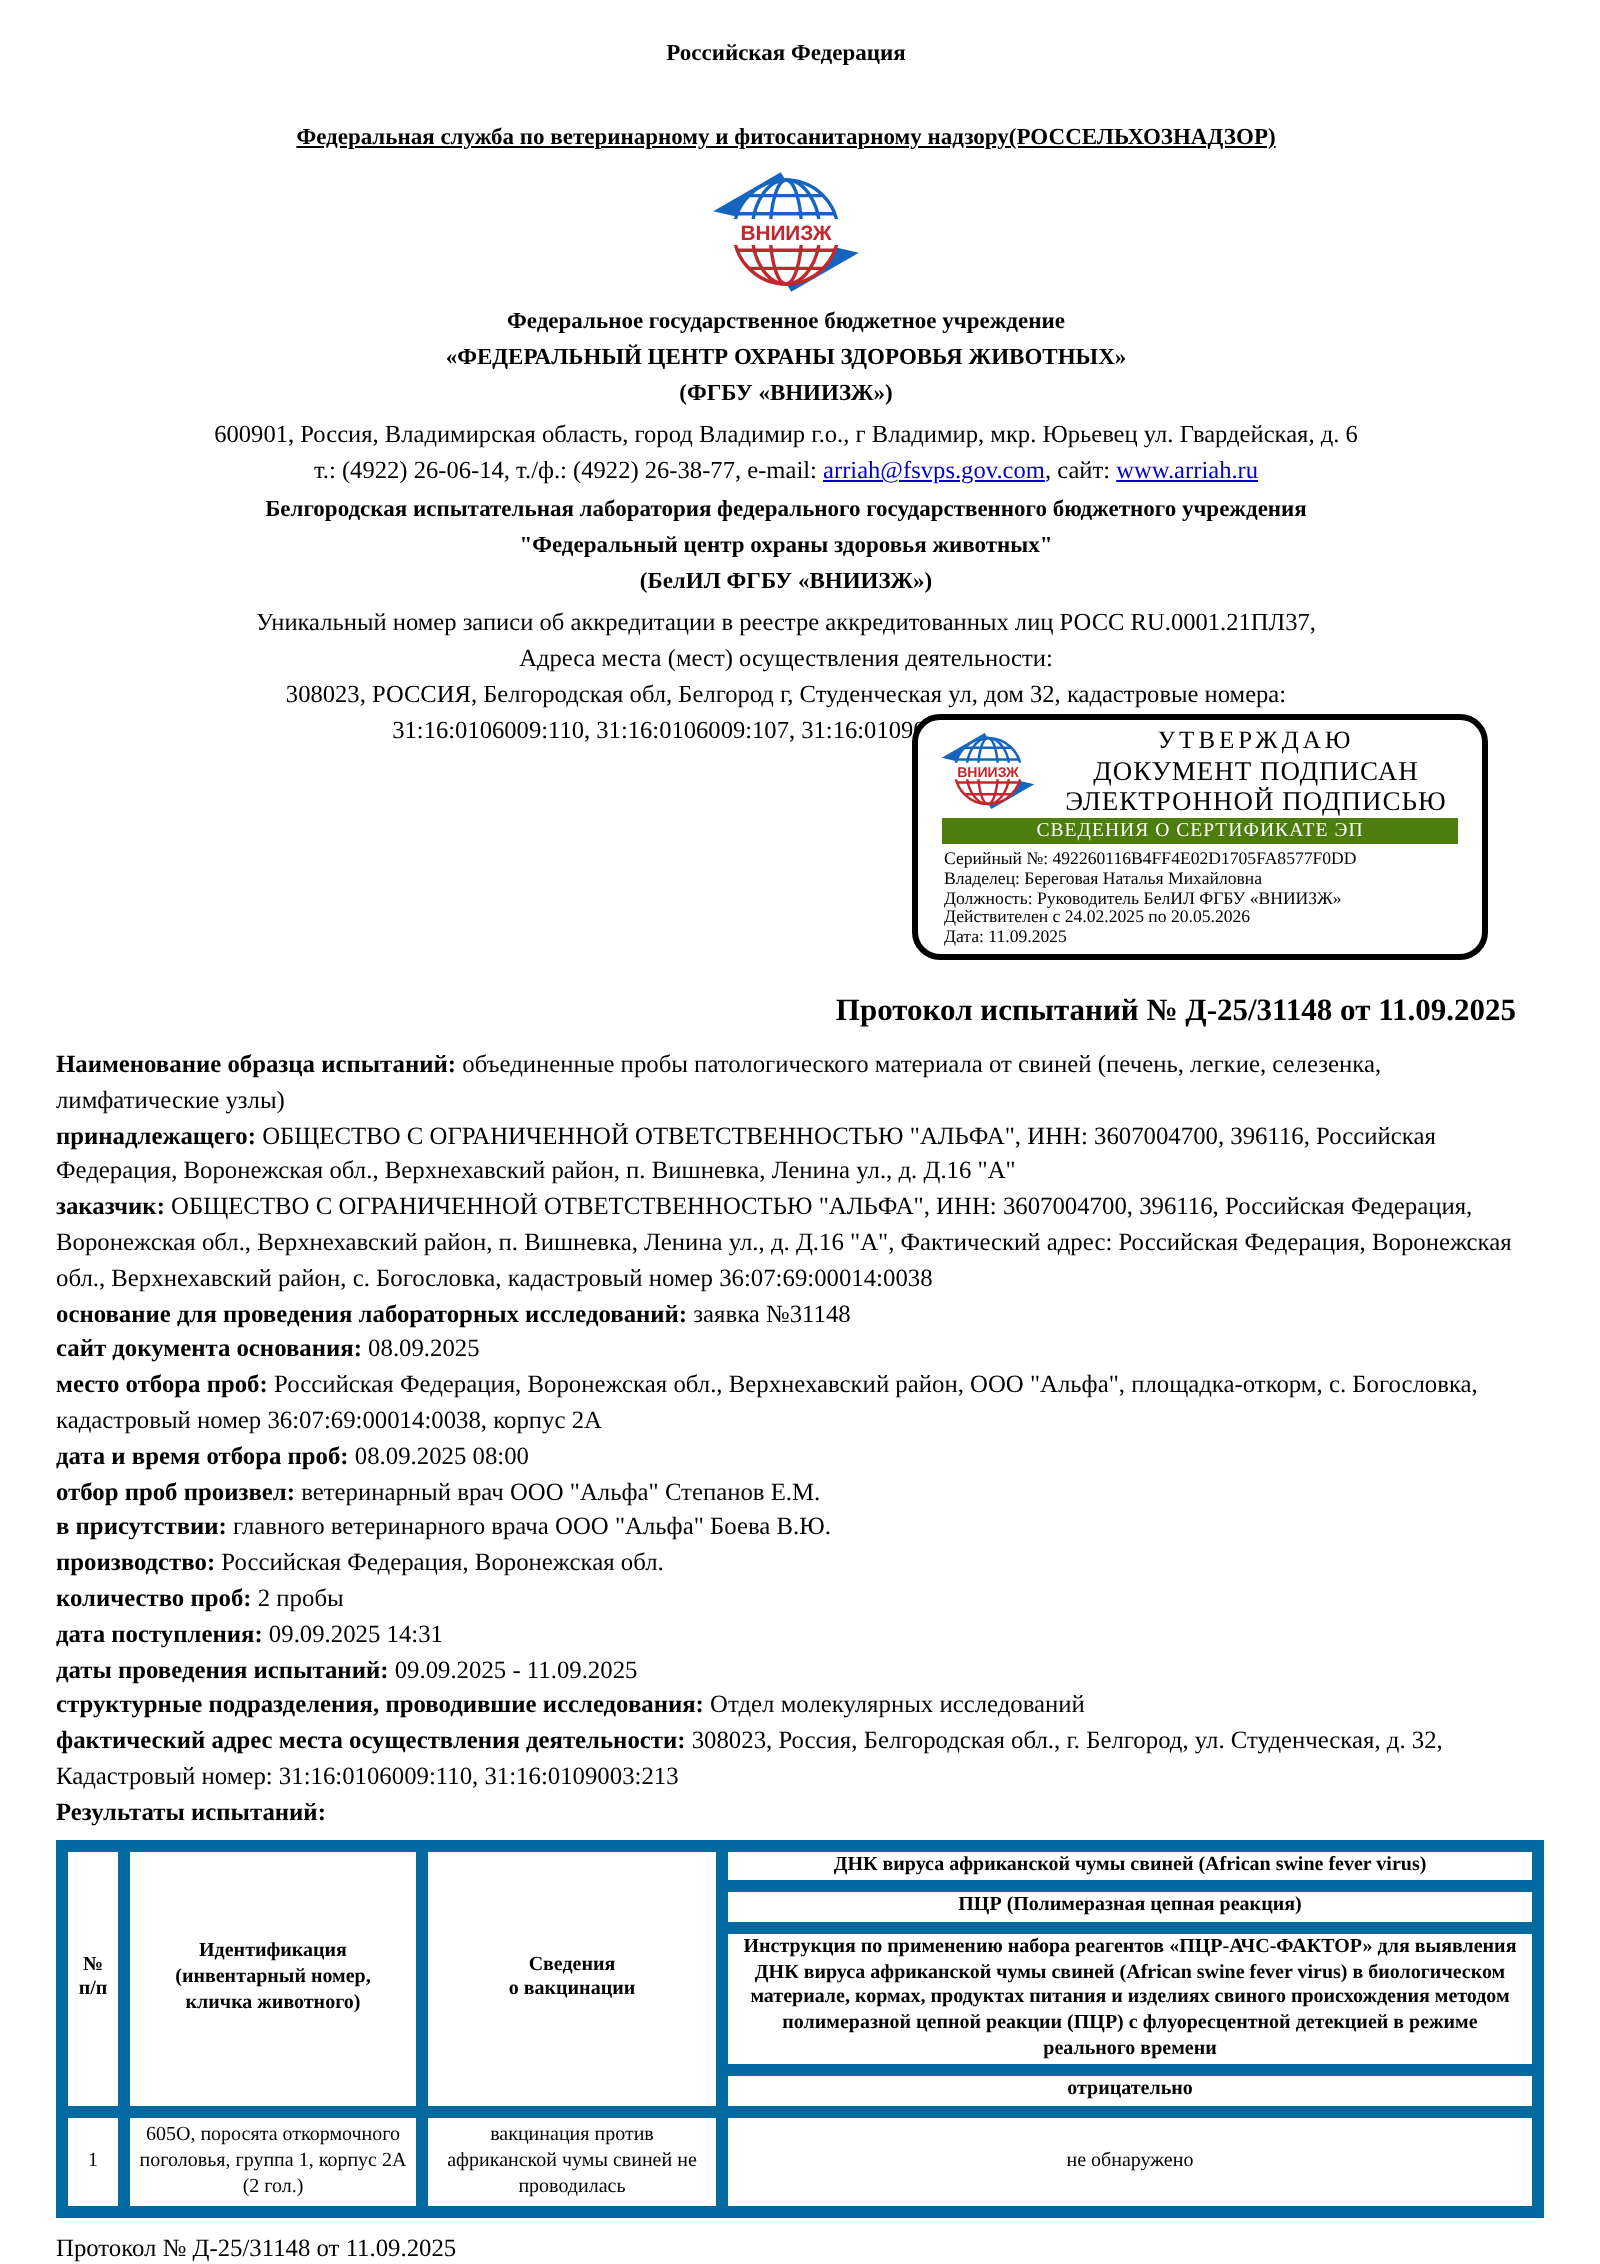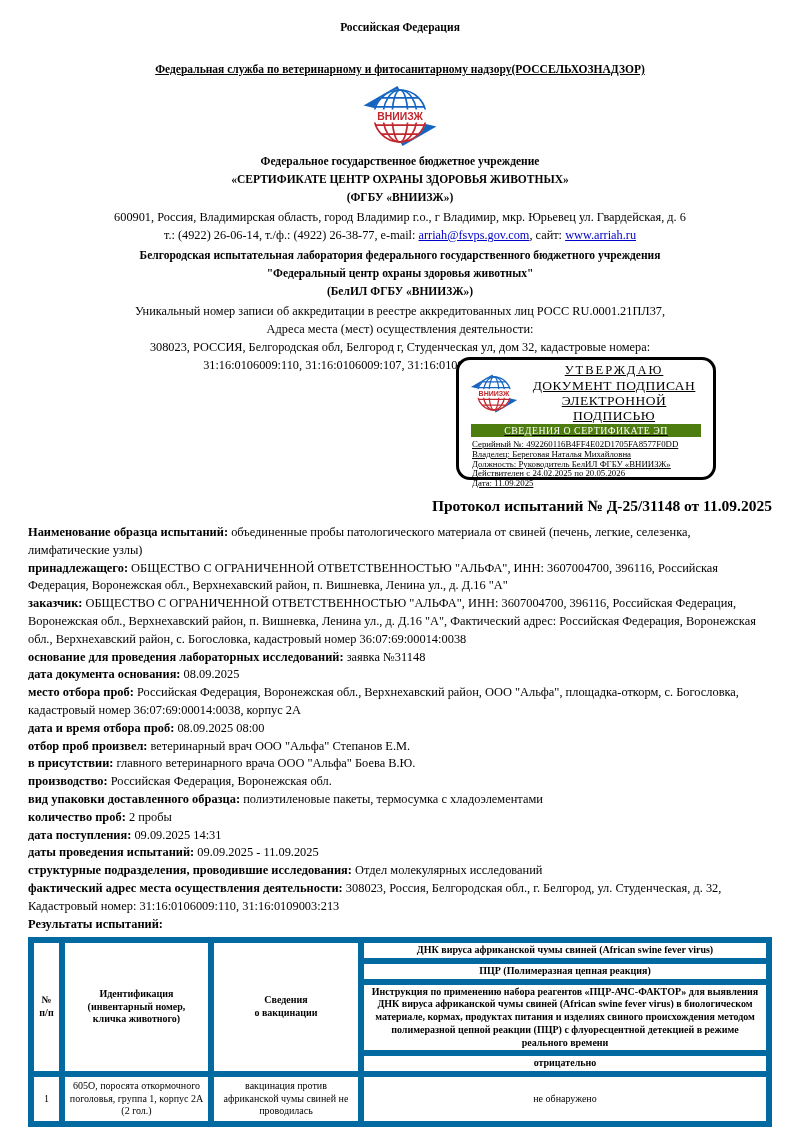--- a/index.html
+++ b/index.html
@@ -1,33 +1,33 @@
 <!DOCTYPE html>
 <html lang="ru"><head>
 <meta charset="utf-8">
 <style>
   * { margin:0; padding:0; box-sizing:border-box; }
   html,body { background:#fff; }
   body { width:800px; height:1132px; font-family:"Liberation Serif", serif; color:#000; overflow:hidden; }
-  .page { position:relative; width:800px; height:1132px; padding:18px 28px 0 28px; }
+  .page { position:relative; width:800px; height:1132px; padding:18px 42px 0 28px; }
 
   
   .hdr { text-align:center; }
   .h-line { line-height:18px; }
   .h-bold-sm { font-weight:bold; font-size:11.5px; }
   .h-reg { font-size:12.3px; }
   .gap6 { margin-top:24px;text-decoration:underline; }
   .gap2 { margin-top:2px; }
   .lnk { color:#0000cc; text-decoration:underline; cursor:pointer;margin-top:13px; }
   .logo-wrap { margin:4px auto 2px auto; width:78px; }
   svg.logo { display:block; }
 
   
-  .stamp { position:absolute; left:456px; top:357px; width:260px; height:123px;
-           border:3px solid #000; border-radius:14px; background:#fff; padding:3px 0 0 0;text-decoration:underline; }
+  .stamp { position:absolute; left:456px; top:357px; width:288px; height:123px;
+           border:3px solid #000; border-radius:14px; background:#fff; padding:3px 0 0 0; }
   .stamp-top { display:flex; align-items:center; }
   .stamp-logo { margin-left:10px; flex:0 0 auto; }
   .stamp-head { flex:1 1 auto; text-align:center; padding-right:4px; }
   .stamp-approve { font-size:12.5px; letter-spacing:2px; line-height:15px; }
   .stamp-signed { font-size:13.5px; line-height:15px; letter-spacing:0.5px; }
   .stamp-bar { margin:1px 12px 0 12px; background:#4d7c0f; color:#fff; text-align:center;
                font-size:9.8px; line-height:13px; letter-spacing:0.5px; }
   .stamp-details { padding:3px 6px 0 13px; font-size:8.8px; line-height:9.8px; }
 
   
@@ -87,21 +87,21 @@
           <ellipse cx="60" cy="52" rx="12" ry="40"></ellipse>
           <line x1="23" y1="66" x2="97" y2="66"></line>
           <line x1="32" y1="80" x2="88" y2="80"></line>
         </g>
         <rect x="17" y="43" width="86" height="18" fill="#ffffff"></rect>
         <text x="60" y="58" text-anchor="middle" font-family="Liberation Sans, sans-serif" font-weight="bold" font-size="16" fill="#c1272d">ВНИИЗЖ</text>
       </svg>
     </div>
 
     <div class="h-line h-bold-sm">Федеральное государственное бюджетное учреждение</div>
-    <div class="h-line h-bold-sm">«СЕРТИФИКАТЕ ЦЕНТР ОХРАНЫ ЗДОРОВЬЯ ЖИВОТНЫХ»</div>
+    <div class="h-line h-bold-sm">«ФЕДЕРАЛЬНЫЙ ЦЕНТР ОХРАНЫ ЗДОРОВЬЯ ЖИВОТНЫХ»</div>
     <div class="h-line h-bold-sm">(ФГБУ «ВНИИЗЖ»)</div>
 
     <div class="h-line h-reg gap2">600901, Россия, Владимирская область, город Владимир г.о., г Владимир, мкр. Юрьевец ул. Гвардейская, д. 6</div>
     <div class="h-line h-reg"><span>т.: (4922) 26-06-14, т./ф.: (4922) 26-38-77, e-mail: </span><a class="lnk">arriah@fsvps.gov.com</a><span>, сайт: </span><a class="lnk">www.arriah.ru</a></div>
 
     <div class="h-line h-bold-sm gap2">Белгородская испытательная лаборатория федерального государственного бюджетного учреждения</div>
     <div class="h-line h-bold-sm">"Федеральный центр охраны здоровья животных"</div>
     <div class="h-line h-bold-sm">(БелИЛ ФГБУ «ВНИИЗЖ»)</div>
 
     <div class="h-line h-reg gap2">Уникальный номер записи об аккредитации в реестре аккредитованных лиц РОСС RU.0001.21ПЛ37,</div>
@@ -159,27 +159,26 @@
 
   <div class="spacer"></div>
 
   <div class="doc-title">Протокол испытаний № Д-25/31148 от 11.09.2025</div>
 
   <div class="fields">
       <p class="field"><b>Наименование образца испытаний:</b><span> объединенные пробы патологического материала от свиней (печень, легкие, селезенка, лимфатические узлы)</span></p>
       <p class="field"><b>принадлежащего:</b><span> ОБЩЕСТВО С ОГРАНИЧЕННОЙ ОТВЕТСТВЕННОСТЬЮ "АЛЬФА", ИНН: 3607004700, 396116, Российская Федерация, Воронежская обл., Верхнехавский район, п. Вишневка, Ленина ул., д. Д.16 "А"</span></p>
       <p class="field"><b>заказчик:</b><span> ОБЩЕСТВО С ОГРАНИЧЕННОЙ ОТВЕТСТВЕННОСТЬЮ "АЛЬФА", ИНН: 3607004700, 396116, Российская Федерация, Воронежская обл., Верхнехавский район, п. Вишневка, Ленина ул., д. Д.16 "А", Фактический адрес: Российская Федерация, Воронежская обл., Верхнехавский район, с. Богословка, кадастровый номер 36:07:69:00014:0038</span></p>
       <p class="field"><b>основание для проведения лабораторных исследований:</b><span> заявка №31148</span></p>
-      <p class="field"><b>дата документа основания:</b><span> 08.09.2025</span></p>
+      <p class="field"><b>сайт документа основания:</b><span> 08.09.2025</span></p>
       <p class="field"><b>место отбора проб:</b><span> Российская Федерация, Воронежская обл., Верхнехавский район, ООО "Альфа", площадка-откорм, с. Богословка, кадастровый номер 36:07:69:00014:0038, корпус 2А</span></p>
       <p class="field"><b>дата и время отбора проб:</b><span> 08.09.2025 08:00</span></p>
       <p class="field"><b>отбор проб произвел:</b><span> ветеринарный врач ООО "Альфа" Степанов Е.М.</span></p>
       <p class="field"><b>в присутствии:</b><span> главного ветеринарного врача ООО "Альфа" Боева В.Ю.</span></p>
       <p class="field"><b>производство:</b><span> Российская Федерация, Воронежская обл.</span></p>
-      <p class="field"><b>вид упаковки доставленного образца:</b><span> полиэтиленовые пакеты, термосумка с хладоэлементами</span></p>
       <p class="field"><b>количество проб:</b><span> 2 пробы</span></p>
       <p class="field"><b>дата поступления:</b><span> 09.09.2025 14:31</span></p>
       <p class="field"><b>даты проведения испытаний:</b><span> 09.09.2025 - 11.09.2025</span></p>
       <p class="field"><b>структурные подразделения, проводившие исследования:</b><span> Отдел молекулярных исследований</span></p>
       <p class="field"><b>фактический адрес места осуществления деятельности:</b><span> 308023, Россия, Белгородская обл., г. Белгород, ул. Студенческая, д. 32, Кадастровый номер: 31:16:0106009:110, 31:16:0109003:213</span></p>
     </div>
 
   <div class="results-heading">Результаты испытаний:</div>
 
   <table class="results">

